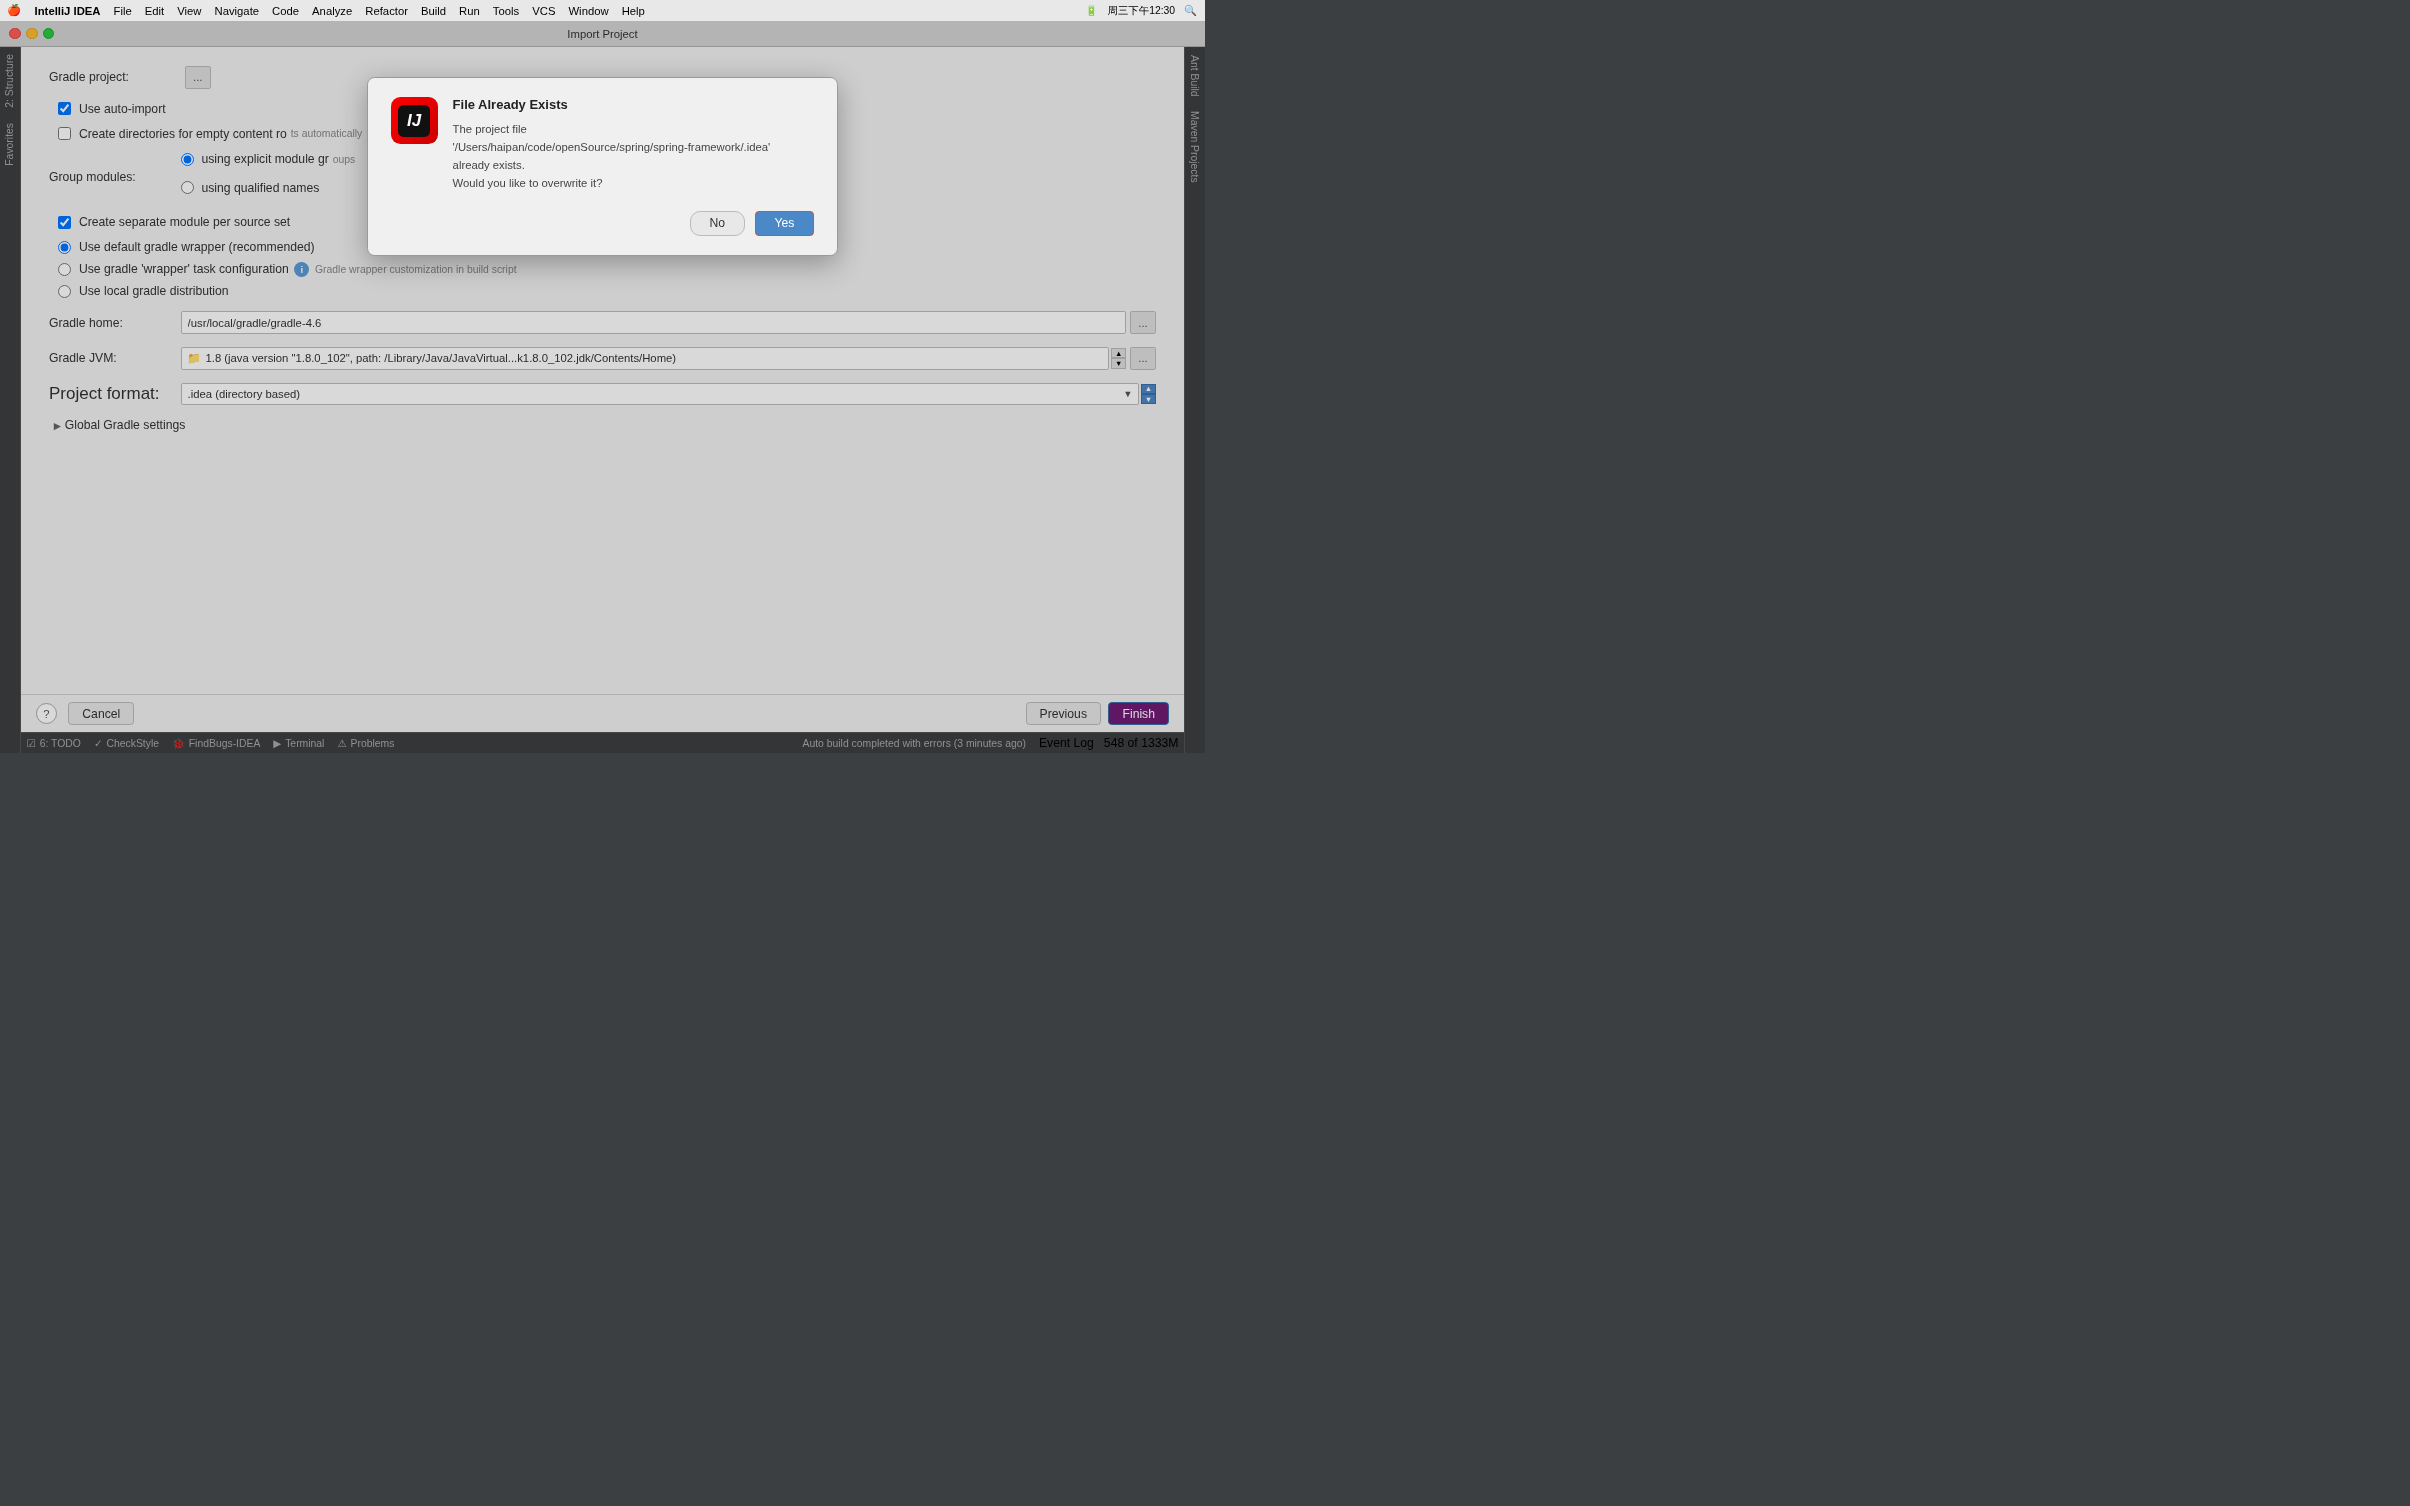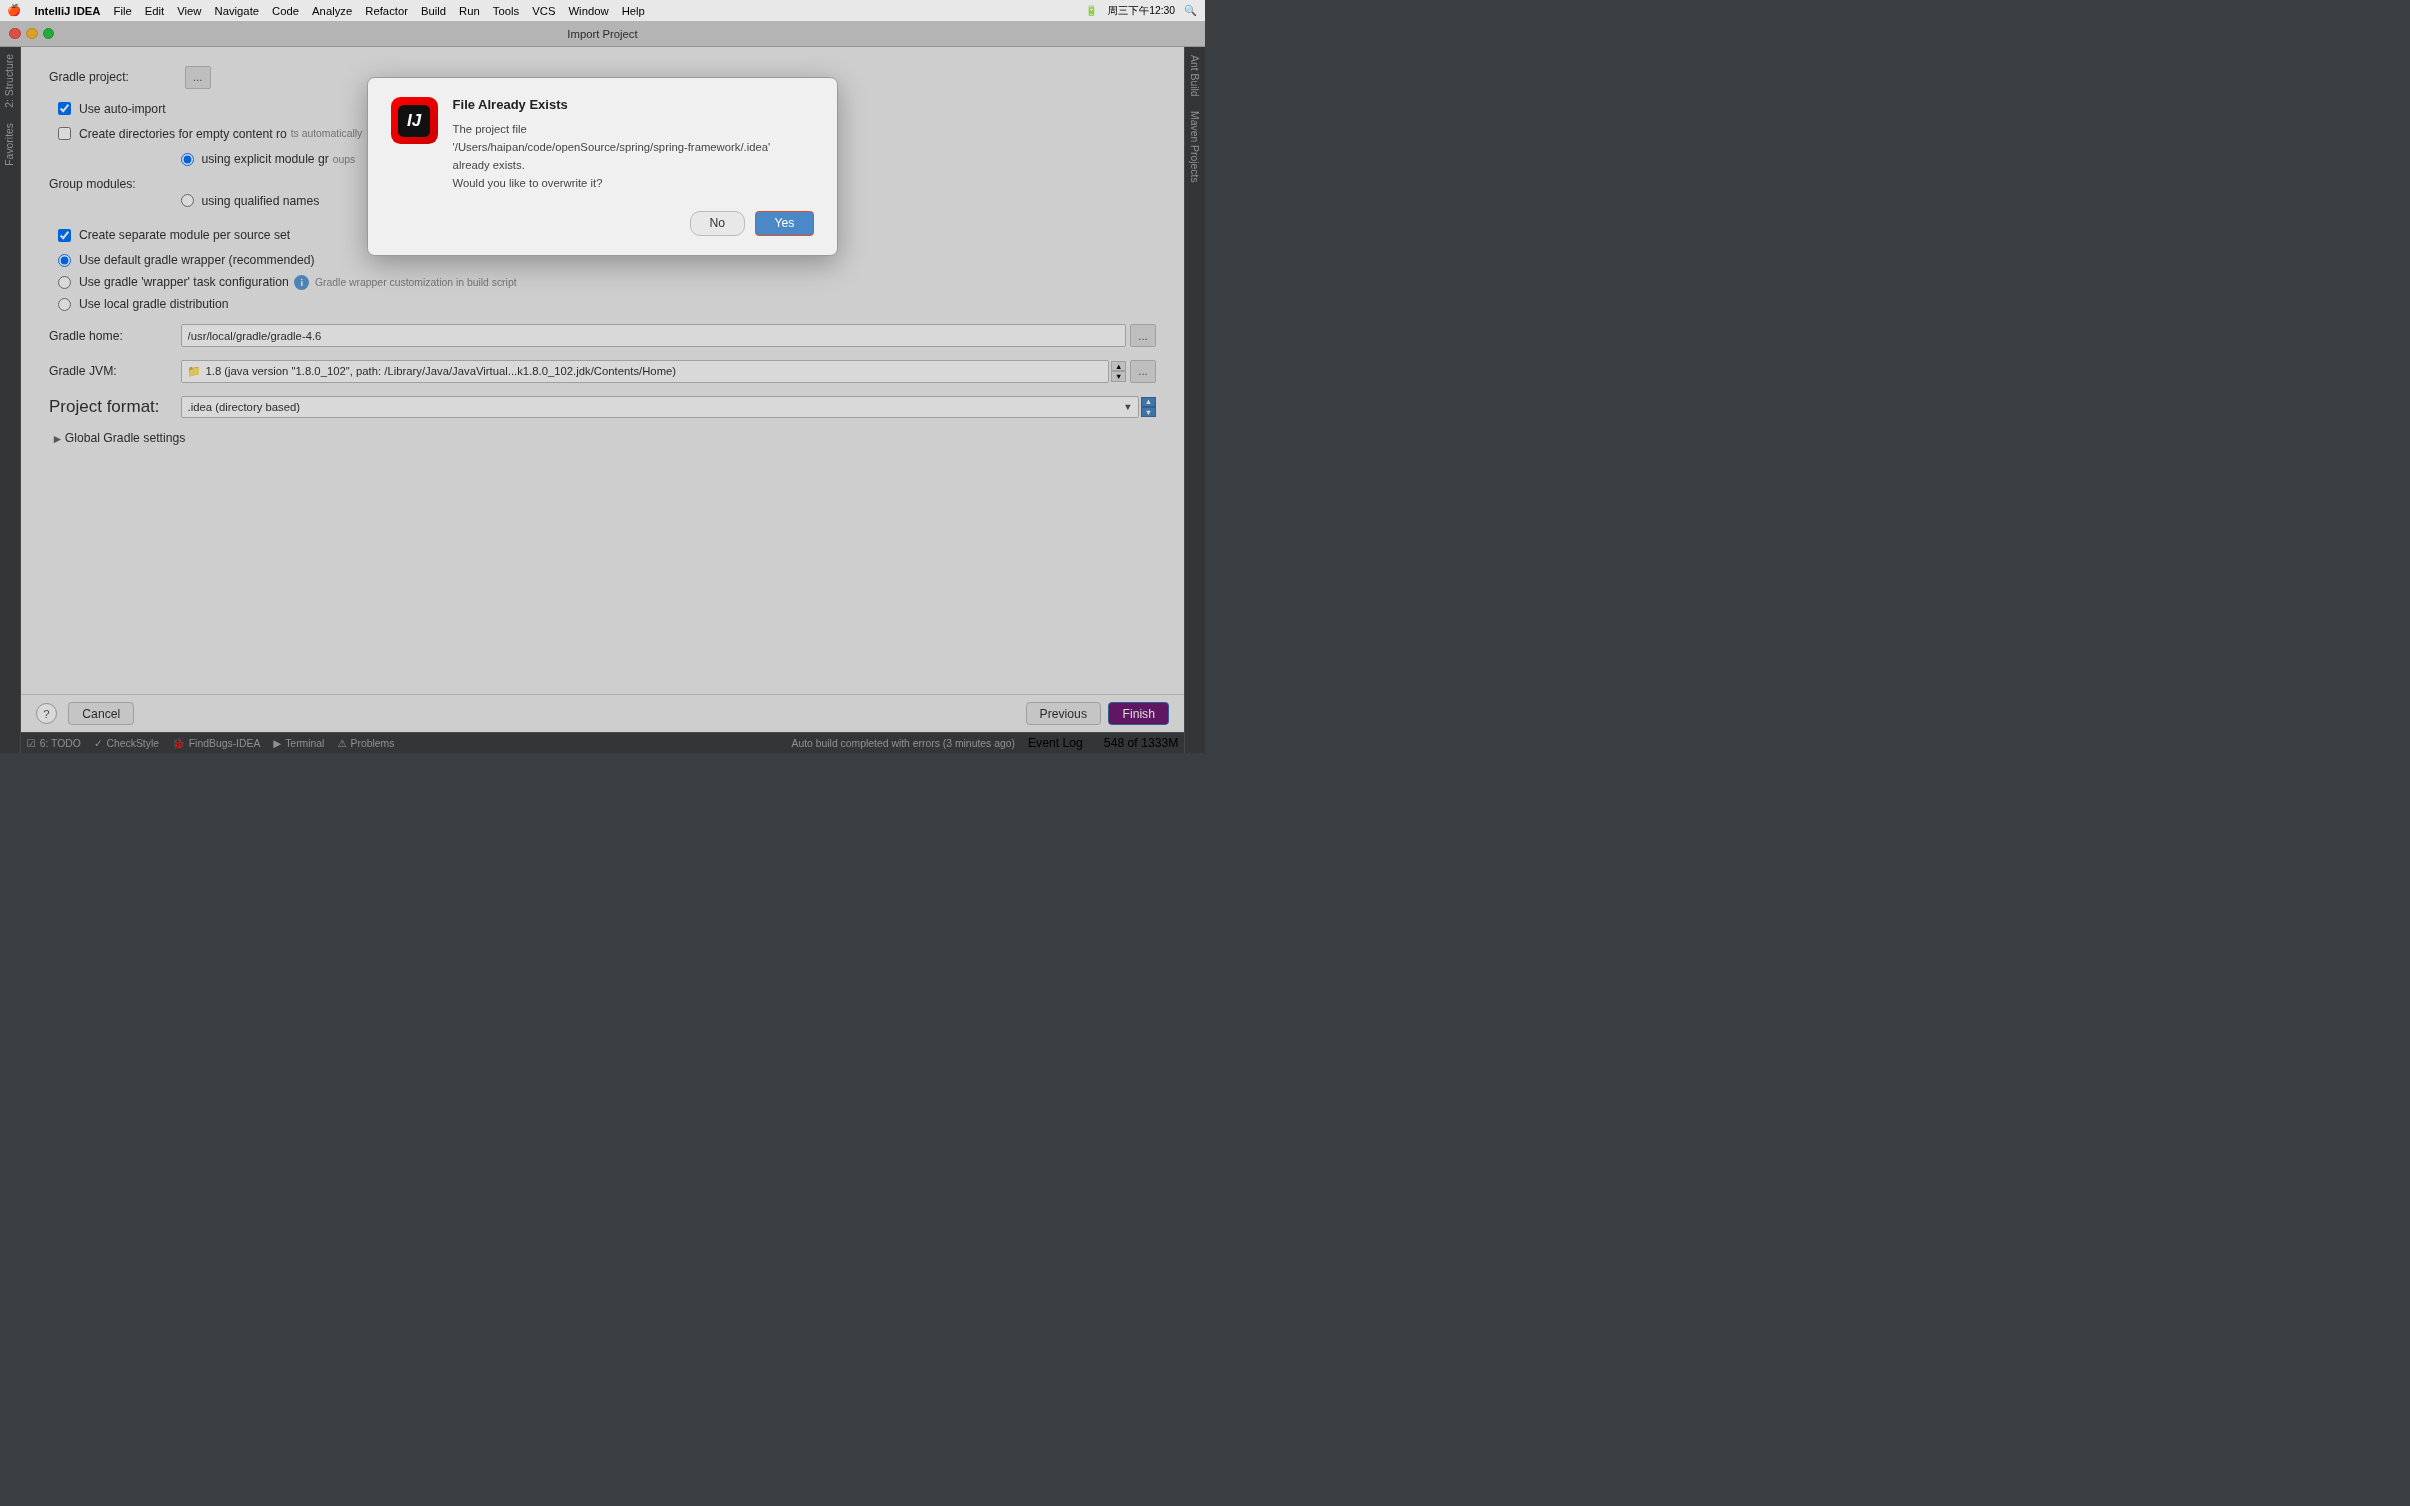--- a/index.html
+++ b/index.html
@@ -283,21 +283,21 @@
       font-size: 10.4px;
     }
     .status-message {
       font-size: 10.4px;
       color: #aaa;
       margin-left: auto;
     }
     .status-right {
       display: flex;
       align-items: flex-start;
-      gap: 21px;
+      gap: 10px;
     }
 
     
     .right-sidebar {
       width: 21px;
       background: #3c3f41;
       display: flex;
       flex-direction: column;
       border-left: 0.9px solid #555;
     }
@@ -556,21 +556,21 @@
         </div>
 
         <div class="checkbox-row">
           <input type="checkbox" style="">
           <span class="checkbox-label">Create directories for empty content ro</span>
           <span style="font-size:10.4px;color:#888;margin-left:3.8px;">ts automatically</span>
         </div>
 
         <div class="form-row">
           <span class="form-label">Group modules:</span>
-          <div style="display:flex;flex-direction:column;gap:20px;">
+          <div style="display:flex;flex-direction:column;gap:7px;">
             <div class="radio-row">
               <input type="radio" name="group_modules" checked="" style="">
               <span class="radio-label">using explicit module gr</span>
               <span style="font-size:10.4px;color:#888;margin-left:3.8px;">oups</span>
             </div>
             <div class="radio-row">
               <input type="radio" name="group_modules" style="">
               <span class="radio-label">using qualified names</span>
             </div>
           </div>

